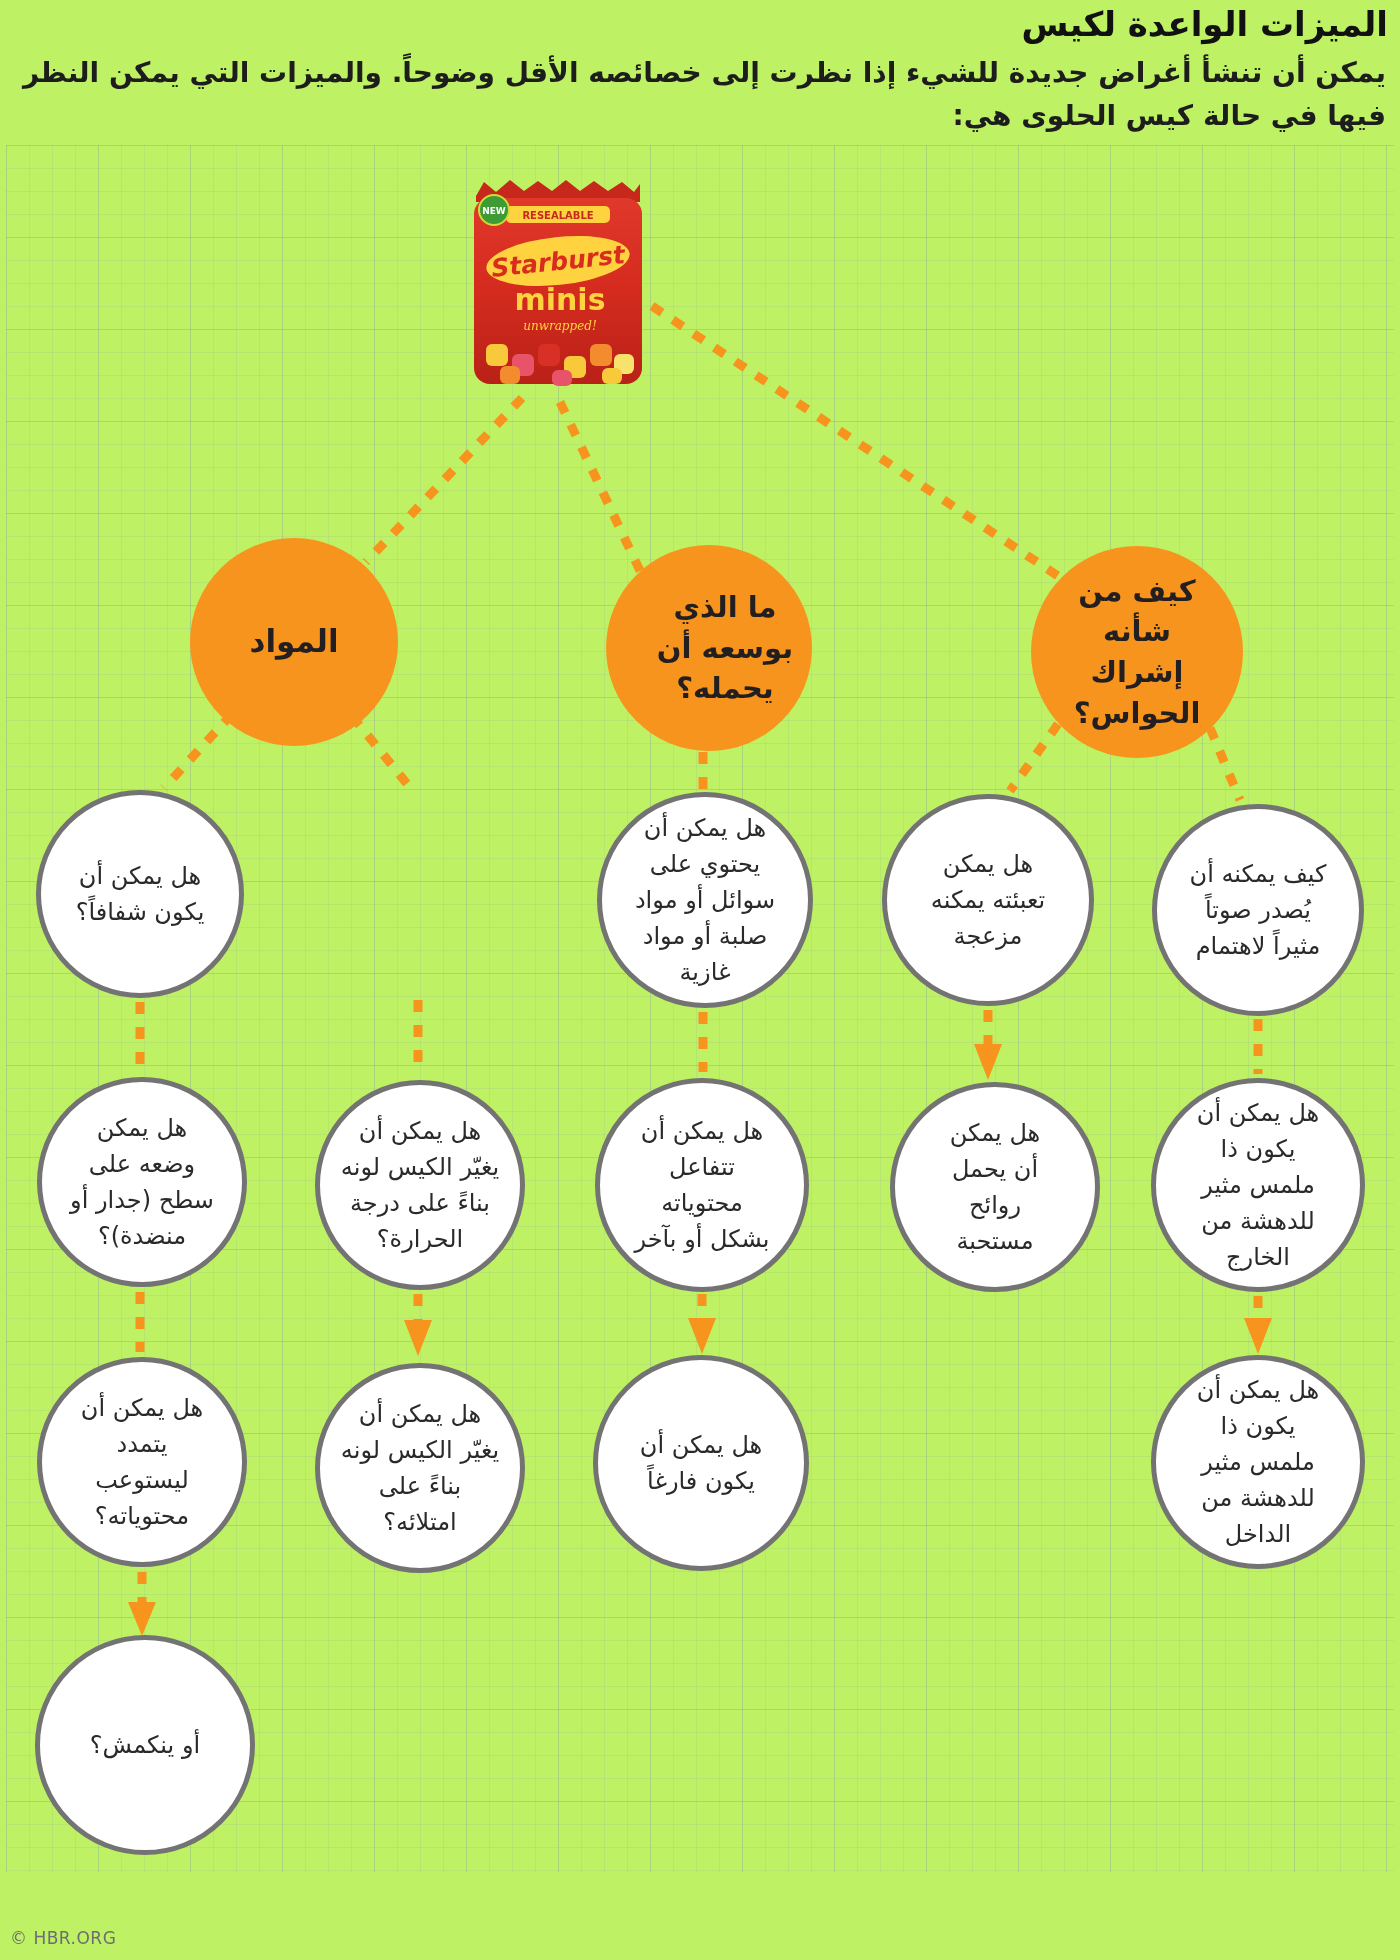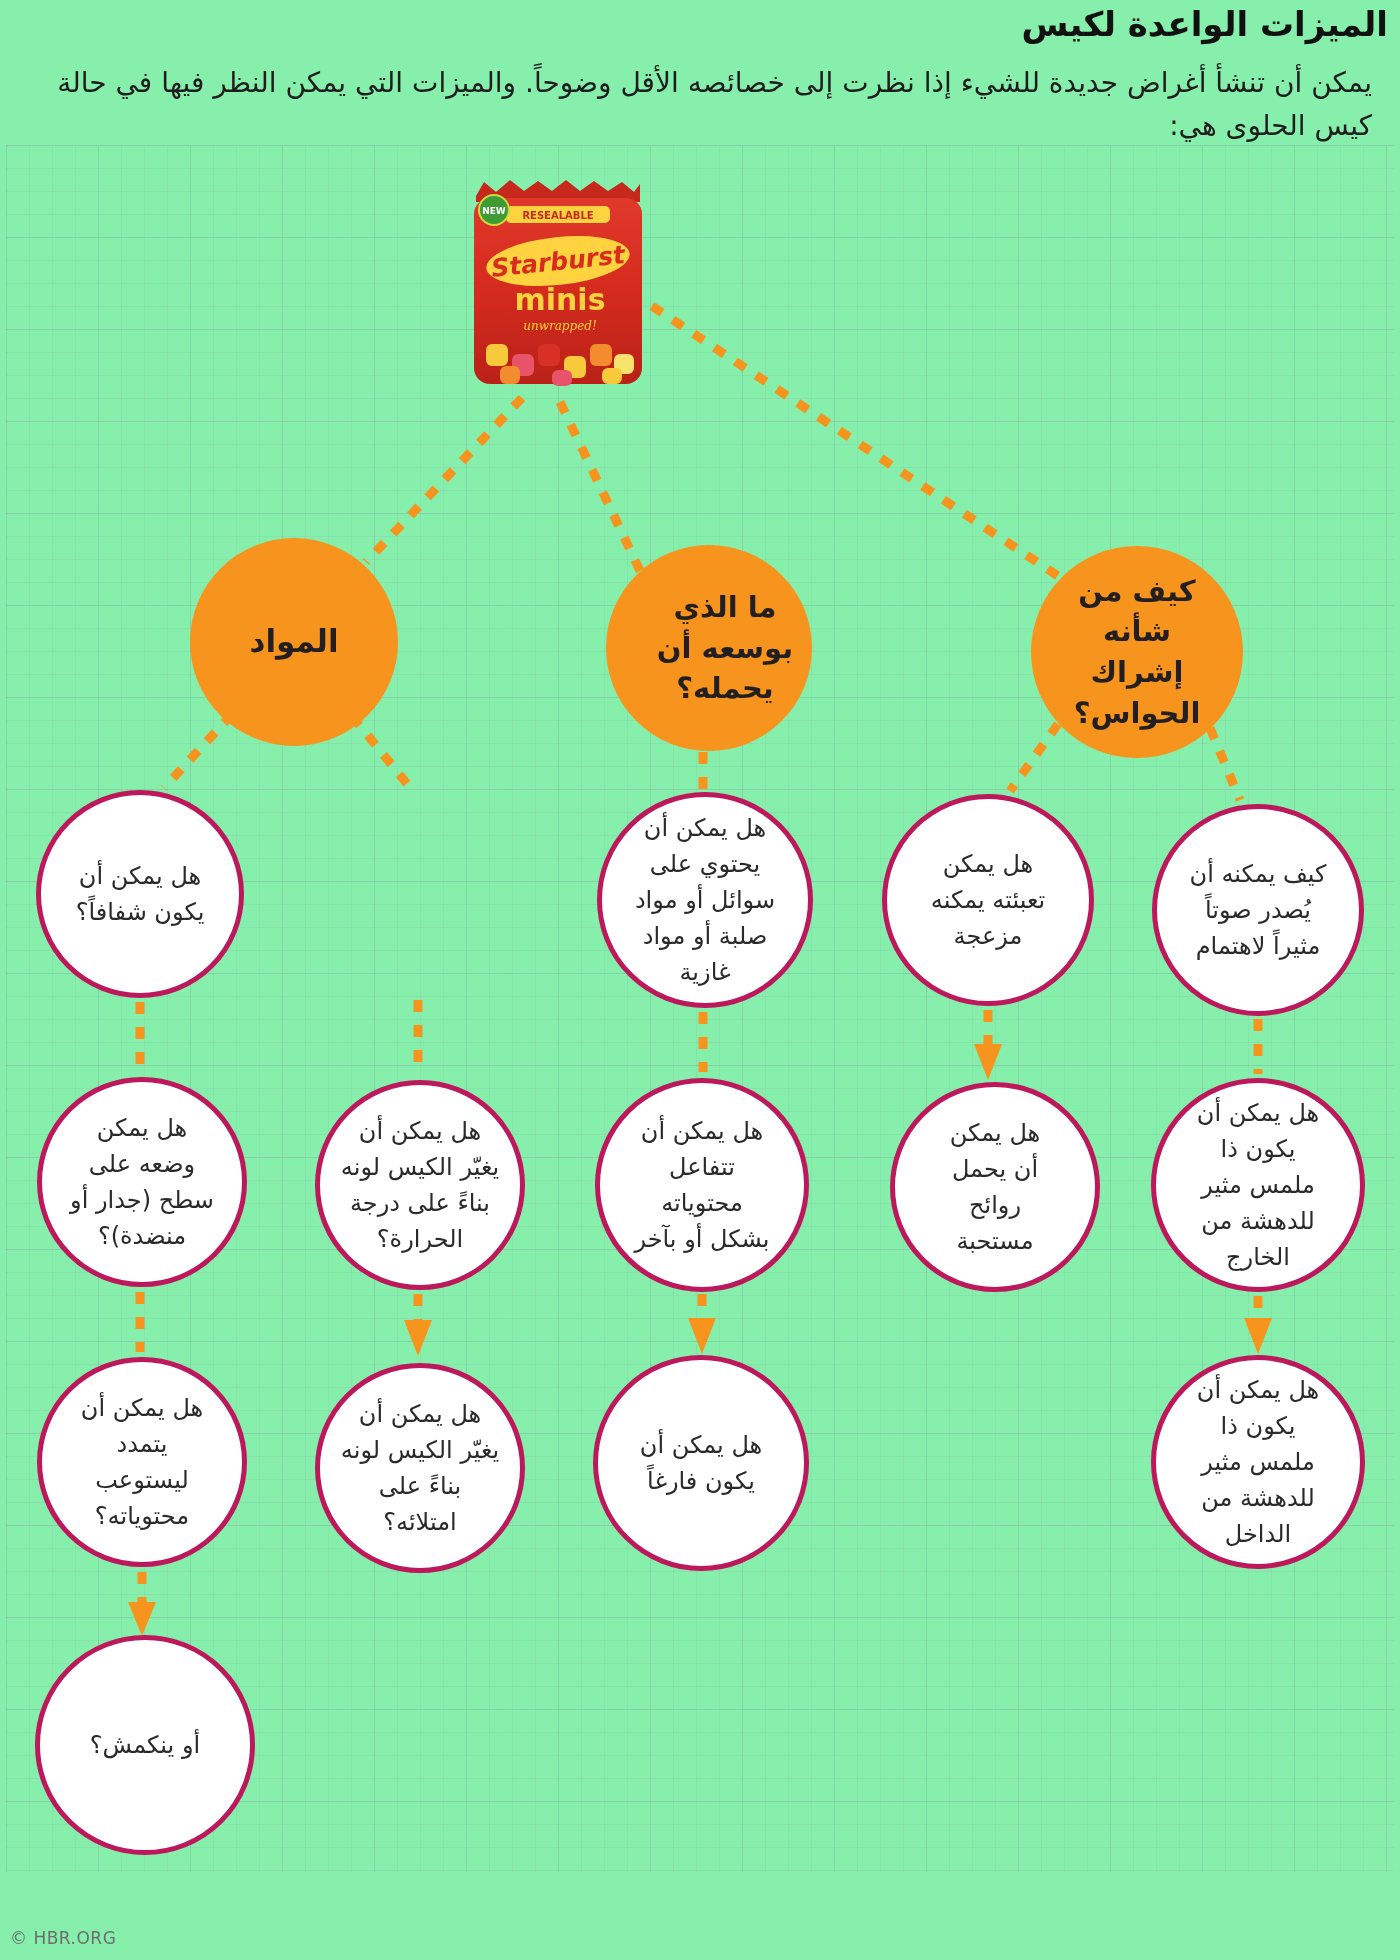--- a/index.html
+++ b/index.html
@@ -1,32 +1,32 @@
 <!DOCTYPE html>
 <html lang="ar"><head>
 <meta charset="utf-8">
 <style>
   html,body{margin:0;padding:0;background:#fff;}
-  #page{position:relative;width:1400px;height:1960px;background:#86efac;overflow:hidden;
+  #page{position:relative;width:1400px;height:1960px;background:#bef264;overflow:hidden;
         font-family:"DejaVu Sans",sans-serif;color:#231f20;}
   
   .hdr{position:absolute;top:4px;right:12px;left:12px;text-align:right;direction:rtl;}
   .hdr h1{margin:0 0 6px 0;font-size:34px;line-height:1.2;font-weight:bold;color:#111;}
-  .hdr p{margin:16px;font-size:28px;line-height:1.55;color:#1d1d1d;font-weight:400;}
+  .hdr p{margin:2px;font-size:28px;line-height:1.55;color:#1d1d1d;font-weight:700;}
   
   .grid{position:absolute;left:6px;right:6px;top:145px;height:1727px;background:
     repeating-linear-gradient(to right, rgba(125,145,160,.20) 0 1px, transparent 1px 92px),
     repeating-linear-gradient(to bottom, rgba(125,145,160,.20) 0 1px, transparent 1px 92px),
     repeating-linear-gradient(to right, rgba(140,160,175,.16) 0 1px, transparent 1px 23px),
     repeating-linear-gradient(to bottom, rgba(140,160,175,.16) 0 1px, transparent 1px 23px);}
   
   .circle{position:absolute;border-radius:50%;display:flex;align-items:center;justify-content:center;
           text-align:center;direction:rtl;box-sizing:border-box;}
   .cat{background:#F7941E;font-weight:bold;font-size:29px;line-height:1.4;color:#231f20;}
-  .q{background:#fff;border:5px solid #be185d;font-size:24px;line-height:1.5;color:#2a2a2a;}
+  .q{background:#fff;border:5px solid #737373;font-size:24px;line-height:1.5;color:#2a2a2a;}
   .circle .t{display:block;}
   
   #wires{position:absolute;left:0;top:0;pointer-events:none;}
   .wire{stroke:#F7941E;stroke-width:9;stroke-dasharray:12 13;fill:none;}
   .arrow{fill:#F7941E;}
   
   .footer{position:absolute;left:10px;top:1928px;font-size:17px;color:#6d6e70;letter-spacing:.5px;
           direction:ltr;}
   
   .bag{position:absolute;left:468px;top:158px;}

